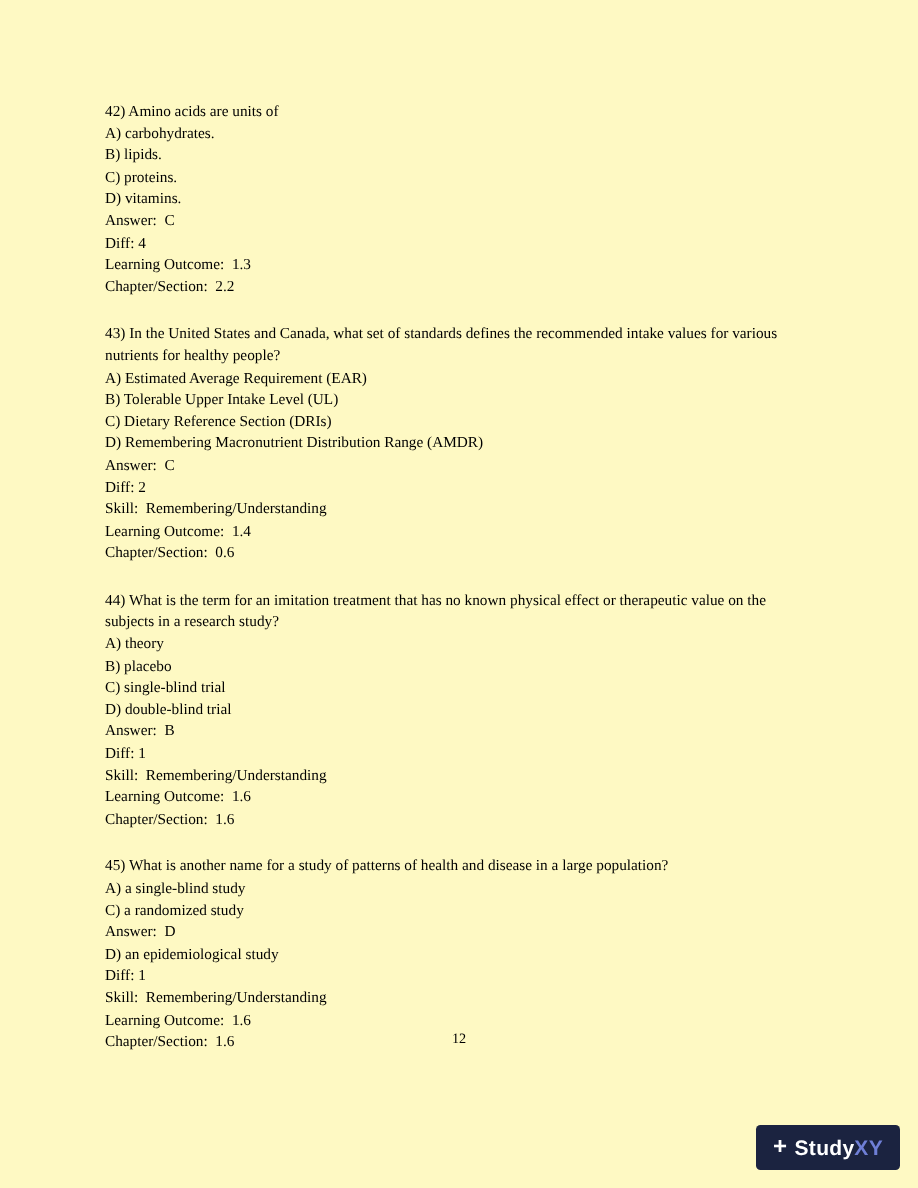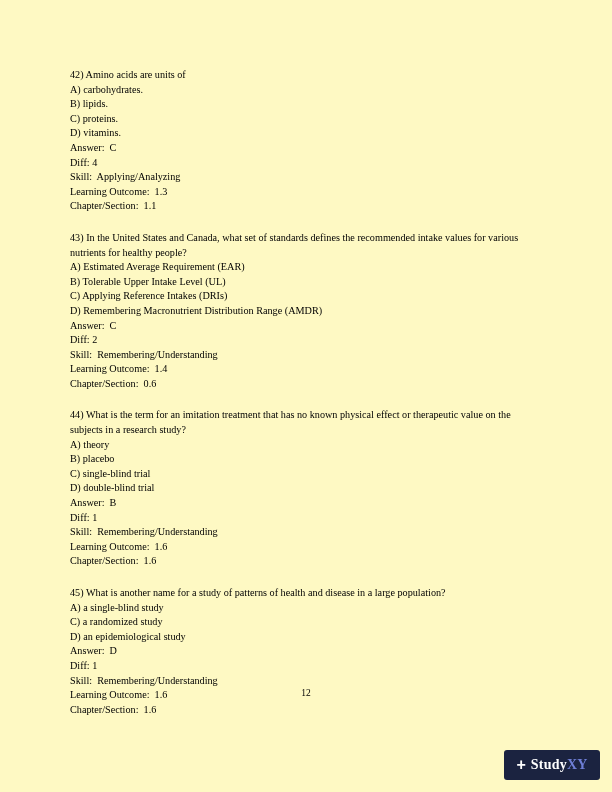--- a/index.html
+++ b/index.html
@@ -64,21 +64,21 @@
   }
   .watermark .plus {
     color: #ffffff;
     font-family: "Liberation Sans", sans-serif;
     font-size: 16px;
     font-weight: bold;
     line-height: 1;
     margin-right: 1px;
   }
   .watermark .brand {
-    font-family: Liberation Serif, serif;
+    font-family: Liberation Sans, sans-serif;
     font-size: 14px;
     font-weight: bold;
     color: #ffffff;
     letter-spacing: 0.2px;
   }
   .watermark .brand .xy {
     color: #6f7fd6;
   }
 </style>
 </head>
@@ -89,30 +89,29 @@
   <div class="content">
 
     <div class="question-block">
       <div class="stem">42) Amino acids are units of</div>
       <div class="line">A) carbohydrates.</div>
       <div class="line">B) lipids.</div>
       <div class="line">C) proteins.</div>
       <div class="line">D) vitamins.</div>
       <div class="line">Answer:  C</div>
       <div class="line">Diff: 4</div>
-      <div class="line">Skill:  Applying/Analyzing</div>
       <div class="line">Learning Outcome:  1.3</div>
-      <div class="line">Chapter/Section:  1.1</div>
+      <div class="line">Chapter/Section:  2.2</div>
     </div>
 
     <div class="question-block">
       <div class="stem">43) In the United States and Canada, what set of standards defines the recommended intake values for various nutrients for healthy people?</div>
       <div class="line">A) Estimated Average Requirement (EAR)</div>
       <div class="line">B) Tolerable Upper Intake Level (UL)</div>
-      <div class="line">C) Applying Reference Intakes (DRIs)</div>
+      <div class="line">C) Dietary Reference Section (DRIs)</div>
       <div class="line">D) Remembering Macronutrient Distribution Range (AMDR)</div>
       <div class="line">Answer:  C</div>
       <div class="line">Diff: 2</div>
       <div class="line">Skill:  Remembering/Understanding</div>
       <div class="line">Learning Outcome:  1.4</div>
       <div class="line">Chapter/Section:  0.6</div>
     </div>
 
     <div class="question-block">
       <div class="stem">44) What is the term for an imitation treatment that has no known physical effect or therapeutic value on the subjects in a research study?</div>
@@ -124,22 +123,22 @@
       <div class="line">Diff: 1</div>
       <div class="line">Skill:  Remembering/Understanding</div>
       <div class="line">Learning Outcome:  1.6</div>
       <div class="line">Chapter/Section:  1.6</div>
     </div>
 
     <div class="question-block">
       <div class="stem">45) What is another name for a study of patterns of health and disease in a large population?</div>
       <div class="line">A) a single-blind study</div>
       <div class="line">C) a randomized study</div>
+      <div class="line">Answer:  D</div>
       <div class="line">D) an epidemiological study</div>
-      <div class="line">Answer:  D</div>
       <div class="line">Diff: 1</div>
       <div class="line">Skill:  Remembering/Understanding</div>
       <div class="line">Learning Outcome:  1.6</div>
       <div class="line">Chapter/Section:  1.6</div>
     </div>
 
   </div>
 
   <div class="page-number">12</div>
 

